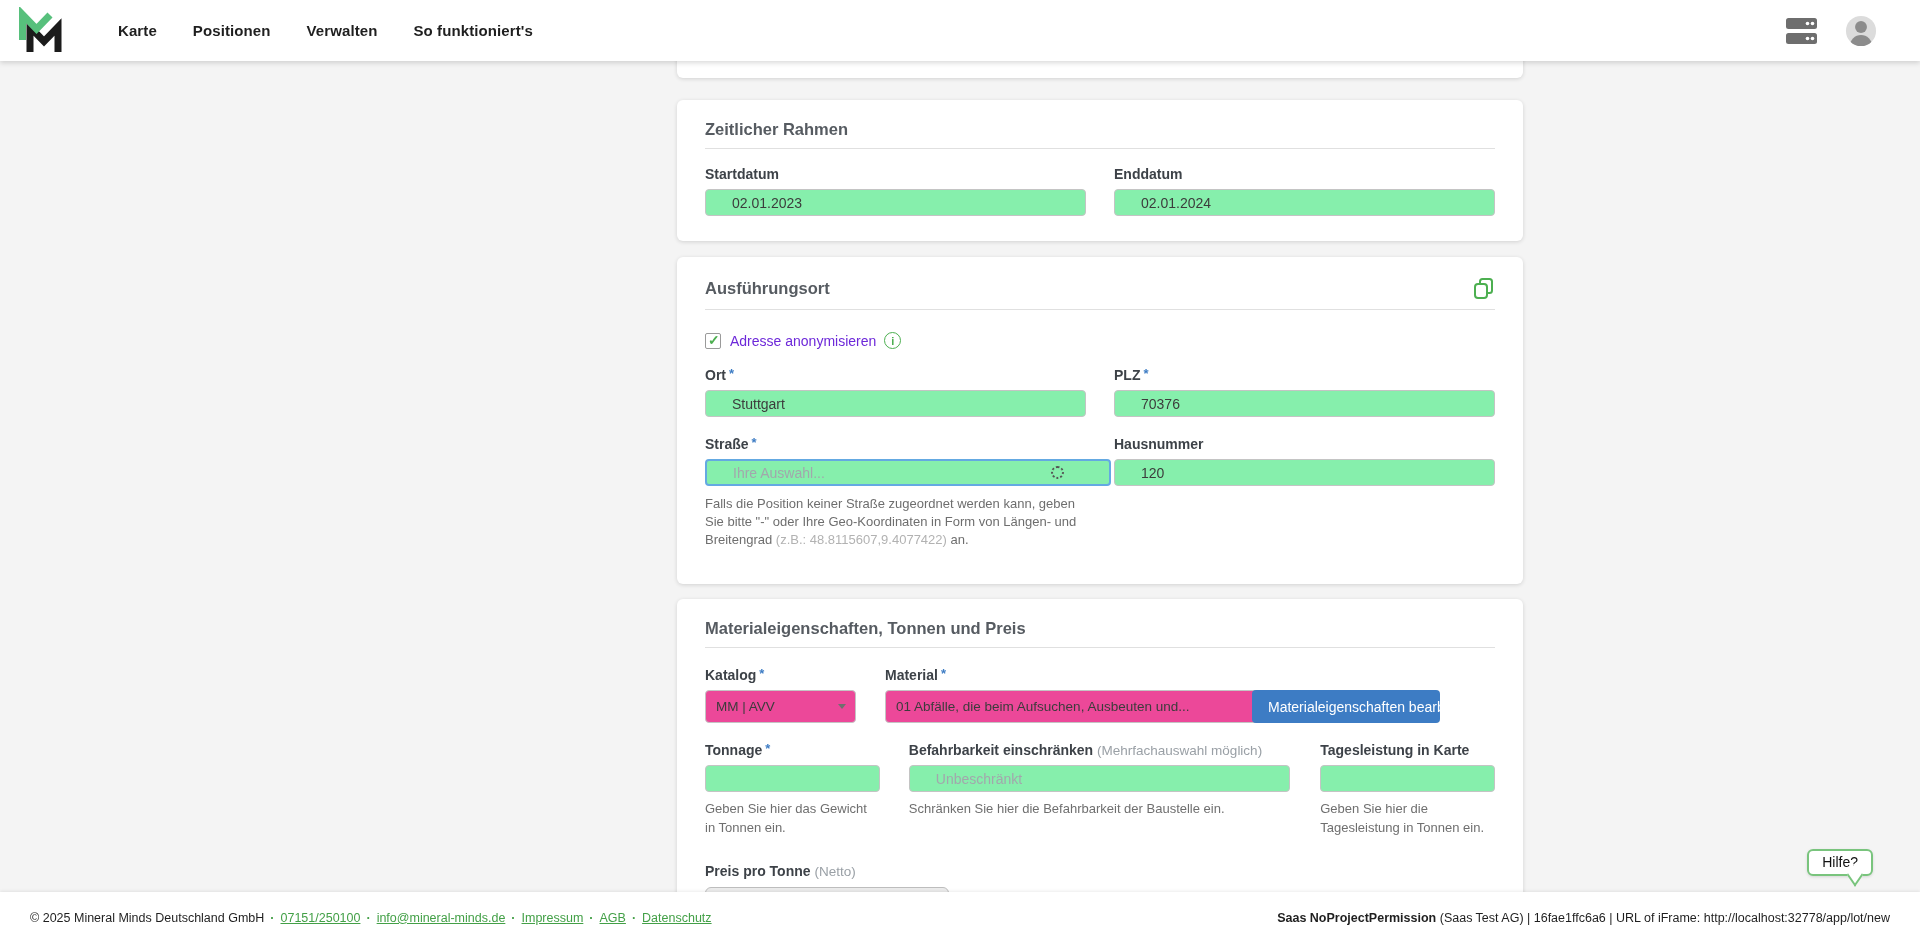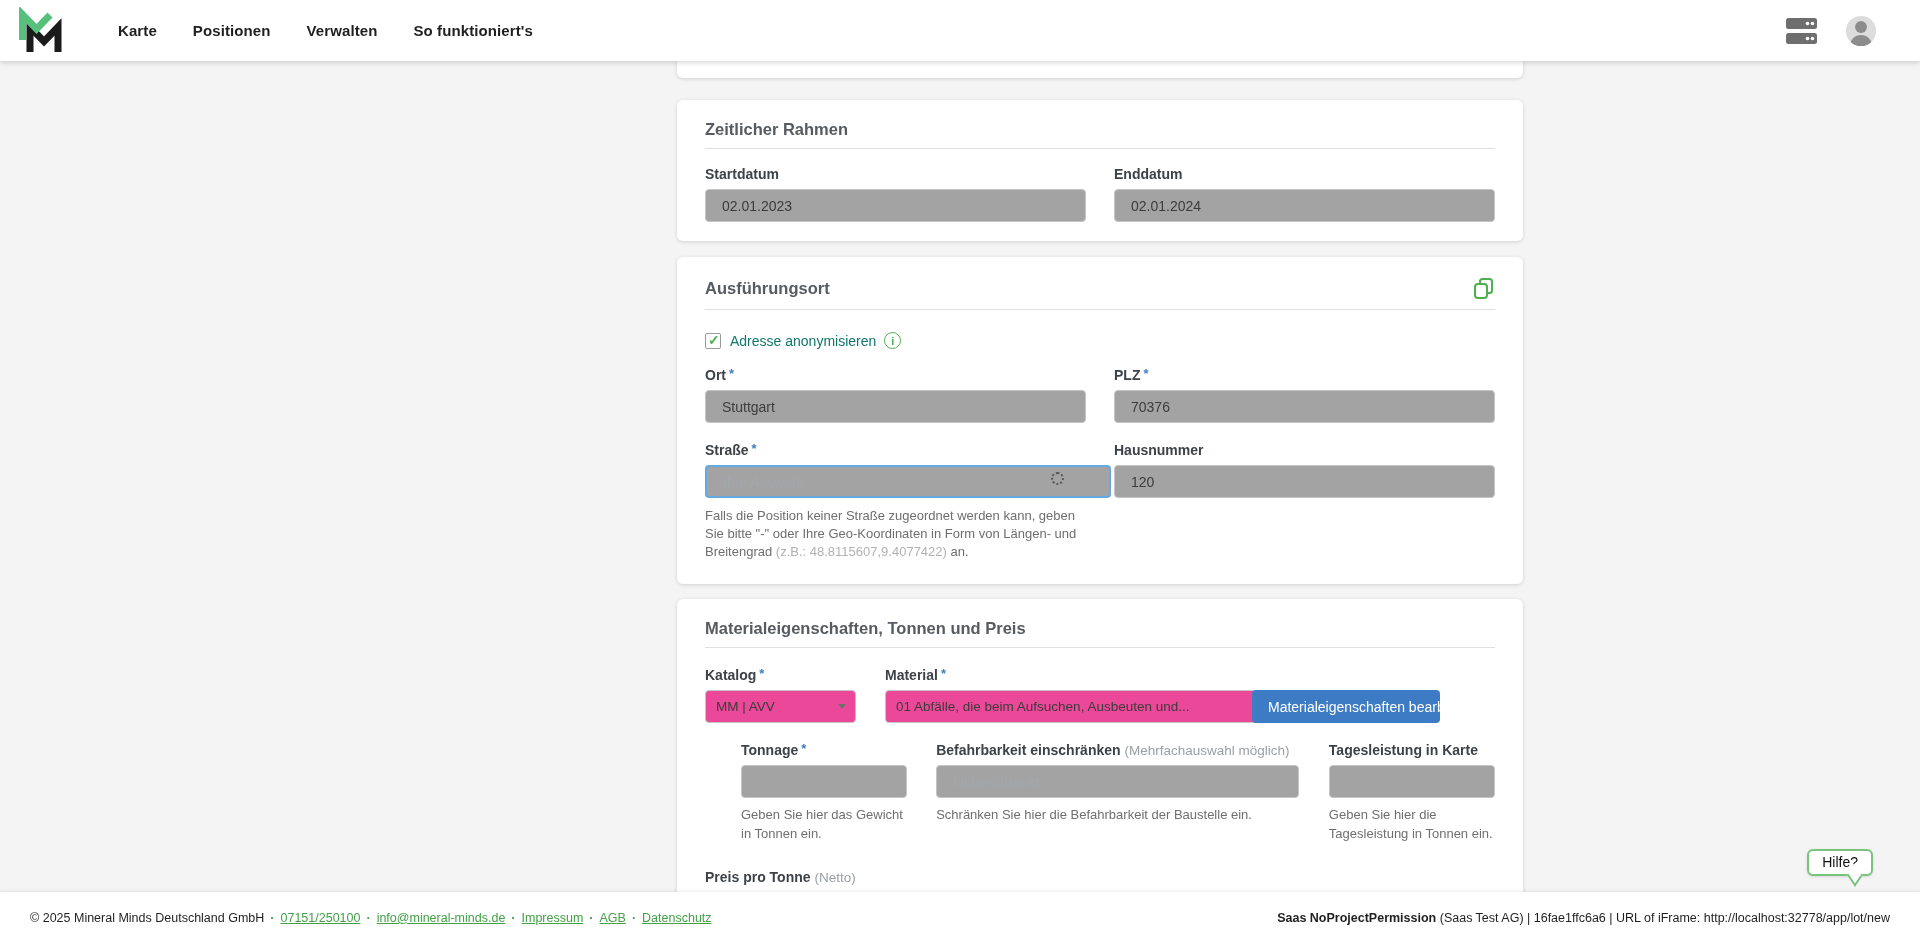--- a/index.html
+++ b/index.html
@@ -41,40 +41,40 @@
   .card-title { font-size: 16.5px; color: #565b61; }
   .divider { height: 1px; background: #e0e0e0; margin-top: 9px; }
 
   .field-row { display: flex; gap: 28px; }
   .field { width: 381px; }
   .flabel { font-size: 14px; font-weight: 700; color: #3d4248; }
   .flabel .note { font-weight: 400; color: #9aa0a6; font-size: 13.5px; }
   .req { color: #3d7cc4; font-weight: 700; font-size: 13px; position: relative; top: -2px; margin-left: 3px; }
 
   .tinput {
-    display: block; width: 100%; height: 33px; margin-top: 6px;
+    display: block; width: 100%; height: 27px; margin-top: 6px;
     border: 1px solid #c4c4c4; border-radius: 4px;
-    padding: 0 16px; font-size: 14px; color: #3c3c3c;
-    font-family: "Liberation Sans", sans-serif; background: #a3a3a3; outline: none;
+    padding: 0 26px; font-size: 14px; color: #3c3c3c;
+    font-family: "Liberation Sans", sans-serif; background: #86efac; outline: none;
   }
   .tinput::placeholder { color: #a2a7ac; }
 
   .hint { margin-top: 8px; font-size: 13px; line-height: 1.45; color: #6f6f6f; }
 
   
   .check-row { display: flex; align-items: center; margin-top: 22px; }
   .checkbox {
     width: 16px; height: 16px; border: 1px solid #9a9a9a; border-radius: 2px;
     background: #fff; position: relative; cursor: pointer; flex: 0 0 16px;
   }
   .checkbox::after {
     content: "✓"; position: absolute; left: 2px; top: -2px;
     color: #4caf50; font-size: 14px; font-weight: 700;
   }
-  .check-label { font-size: 14px; color: #0f766e; margin-left: 9px; }
+  .check-label { font-size: 14px; color: #6d28d9; margin-left: 9px; }
   .info-icon {
     width: 17px; height: 17px; margin-left: 8px; border: 1.5px solid #4caf50;
     border-radius: 50%; color: #4caf50; font-size: 11px; font-weight: 700;
     display: flex; align-items: center; justify-content: center; cursor: pointer; background: #fff;
   }
   .info-icon::after { content: "i"; }
 
   
   .field-strasse { position: relative; }
   .tinput.focused { width: 406px; border: 2px solid #64a9e2; }
@@ -102,21 +102,21 @@
   }
   .w-katalog { width: 151px; }
   .w-material { width: 338px; }
   .btn-primary {
     height: 33px; padding: 0 16px; background: #3d7cc4; color: #fff;
     border: none; border-radius: 4px; font-size: 14px; cursor: pointer;
     font-family: "Liberation Sans", sans-serif; white-space: nowrap;
   }
 
   .tpr-row { display: flex; margin-top: 18px; }
-  .col-tonnage { width: 175px; margin-right: 29px; margin-left: 36px; }
+  .col-tonnage { width: 175px; margin-right: 29px; }
   .col-befahr  { width: 382px; margin-right: 30px; }
   .col-tages   { width: 175px; }
 
   .preis-block { margin-top: 24px; }
   .preis-input {
     width: 244px; height: 33px; margin-top: 7px;
     border: 1px solid #bdbdbd; border-radius: 6px; background: #ececec;
   }
 
   

